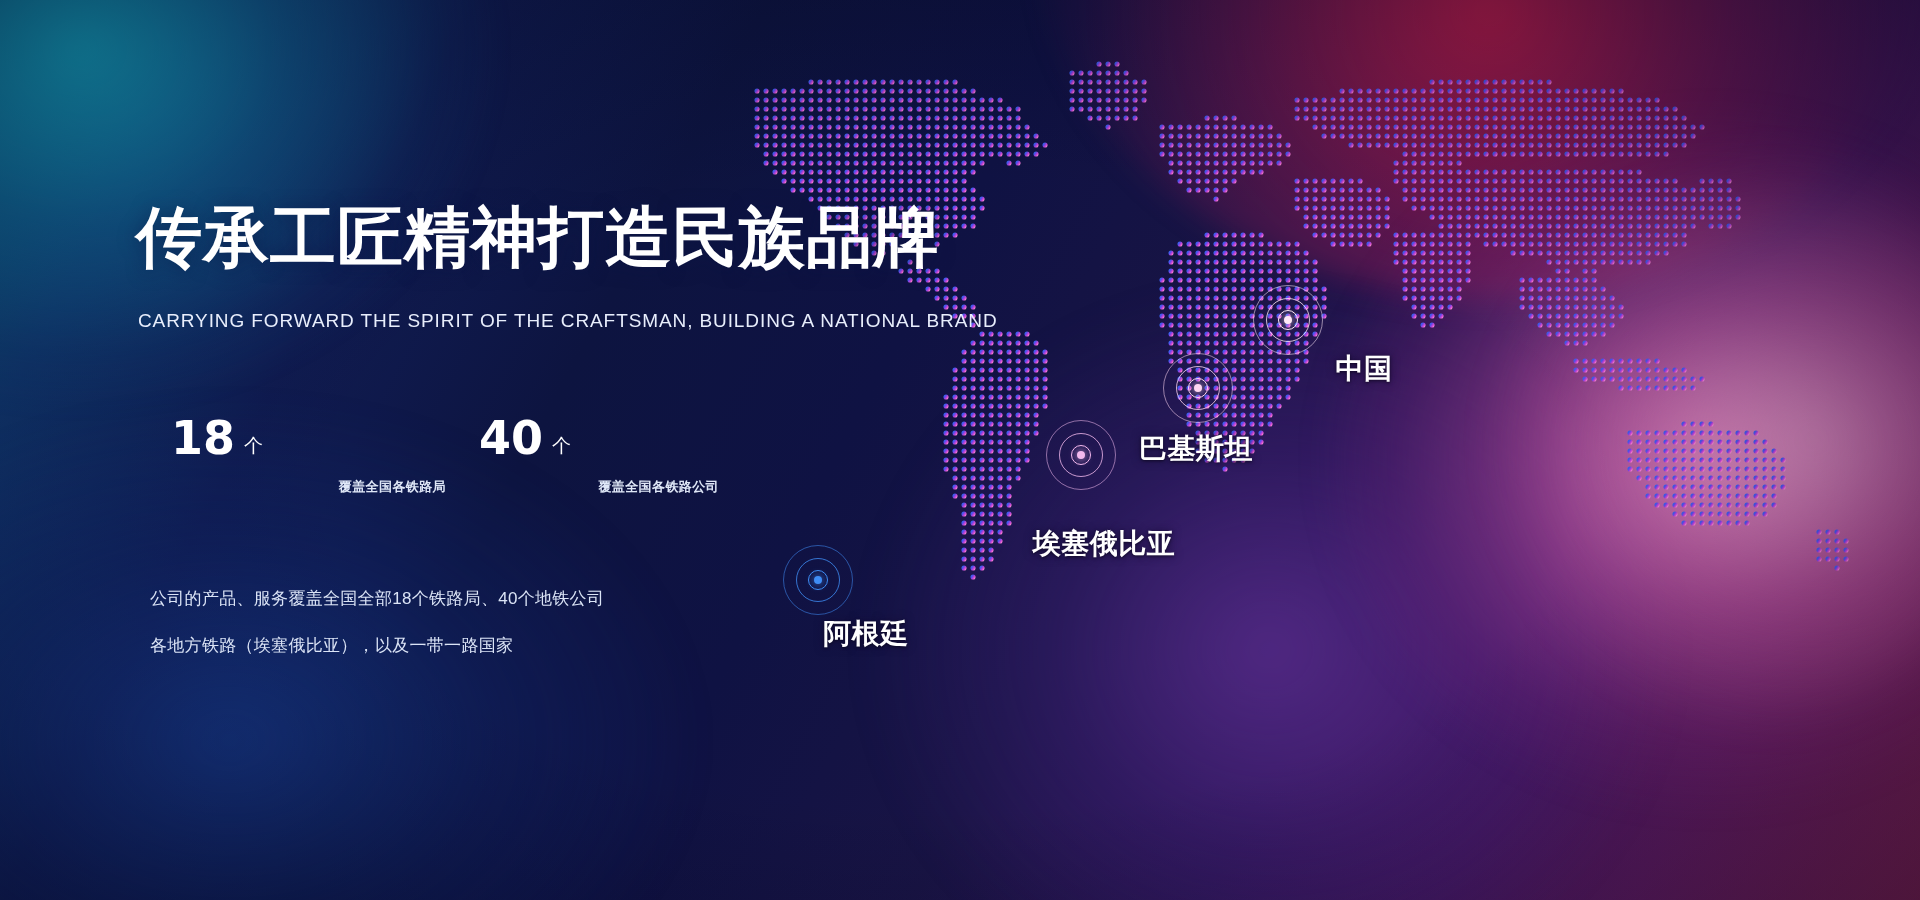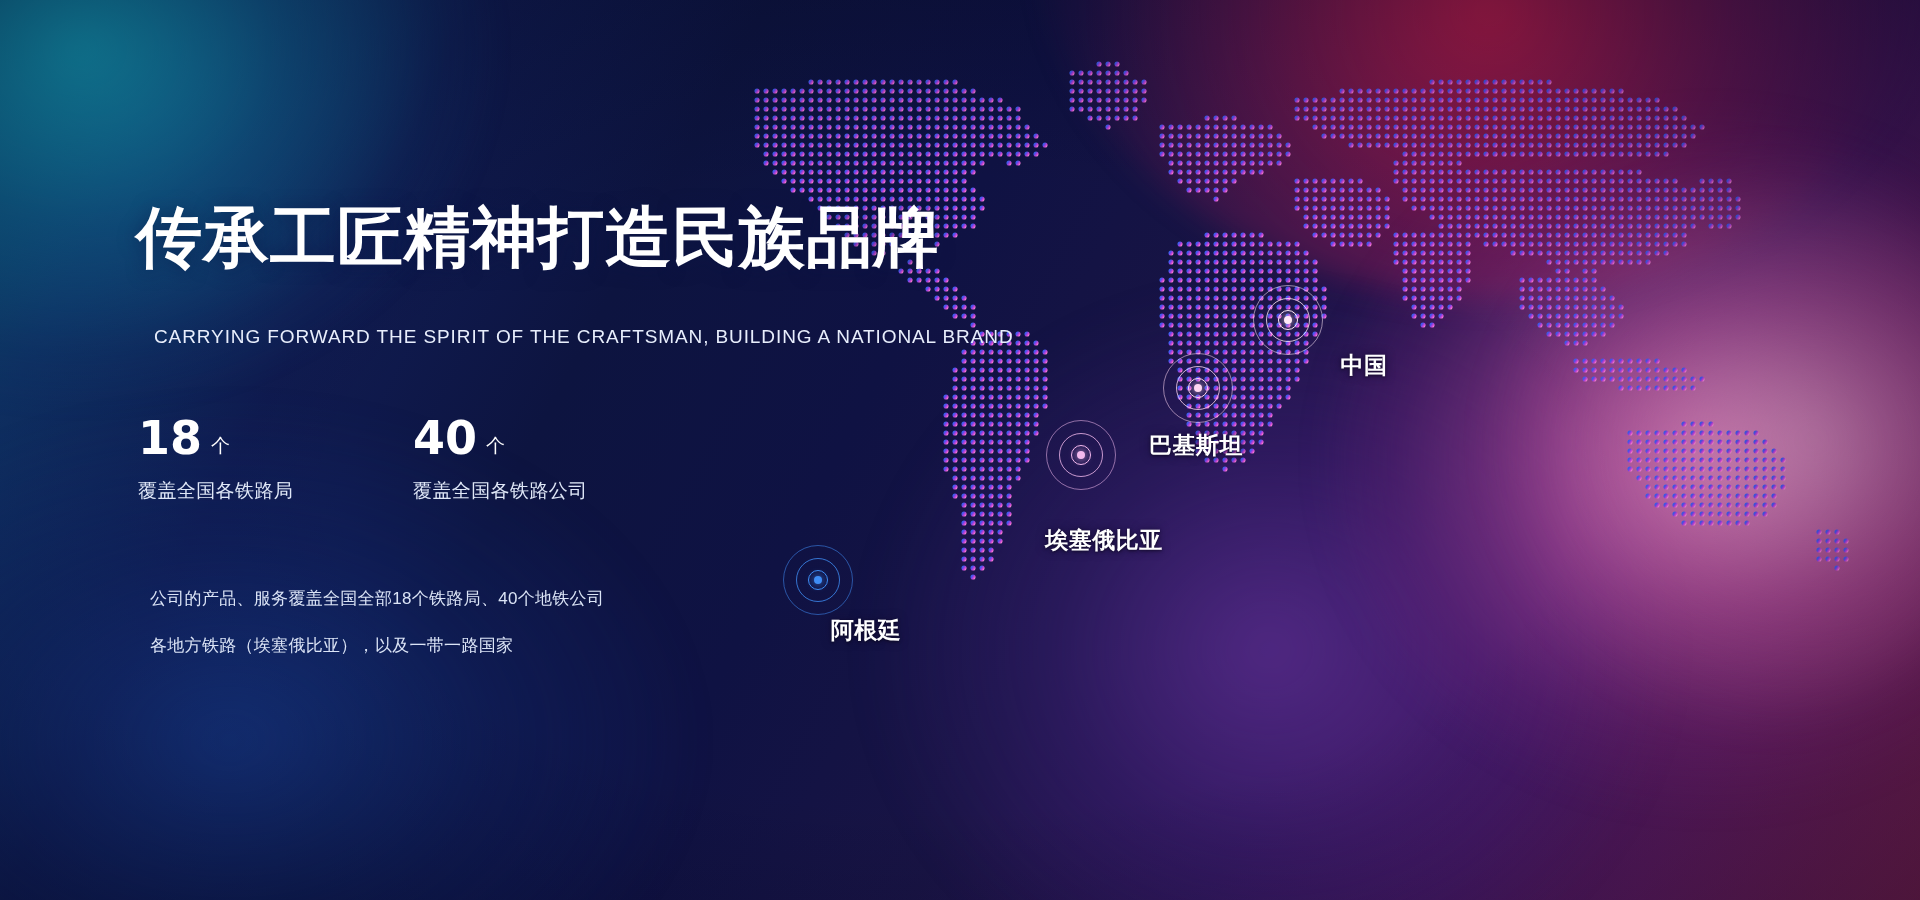--- a/index.html
+++ b/index.html
@@ -101,21 +101,21 @@
     width:8px;height:8px;border-radius:50%;
     background:currentColor;
     transform:translate(-50%,-50%);
     box-shadow:0 0 8px currentColor;
   }
   .marker-label{
     position:absolute;
     transform:translate(-50%,0);
     white-space:nowrap;
     color:#ffffff;
-    font-size:23px;
+    font-size:28px;
     font-weight:700;
     letter-spacing:.5px;
     text-shadow:0 0 10px rgba(20,10,50,.85),0 1px 3px rgba(0,0,0,.6);
   }
 
   
   #content{
     position:absolute;left:0;top:0;width:1000px;height:900px;
   }
   .headline{
@@ -124,34 +124,34 @@
     color:#ffffff;
     font-size:66px;
     font-weight:700;
     letter-spacing:1px;
     line-height:1;
     text-shadow:0 2px 18px rgba(10,20,70,.55);
     font-family:"DejaVu Sans","Liberation Sans",sans-serif;
   }
   .subhead{
     position:absolute;left:138px;top:310px;
-    margin:16px;
+    margin:0;
     color:#e8eefc;
     font-size:19px;
     font-weight:400;
     letter-spacing:.9px;
     white-space:nowrap;
   }
 
   .stats{
     position:absolute;left:138px;top:415px;
     display:flex;
     align-items:flex-start;
   }
-  .stat{position:relative;}
+  .stat{position:relative;margin-left:33px;}
   .stat.s0{width:275px;}
   .stat.s1{width:240px;}
   .stat.s2{width:240px;}
   .stat-value{
     display:flex;align-items:baseline;
     color:#ffffff;
     line-height:1;
     white-space:nowrap;
   }
   .stat-num{
@@ -159,24 +159,25 @@
     font-family:"DejaVu Sans","Liberation Sans",sans-serif;
   }
   .stat-num.cjk{font-size:38px;}
   .stat-unit{
     font-size:19px;font-weight:400;margin-left:9px;
     position:relative;top:-2px;
   }
   .stat-caption{
     margin-top:17px;
     color:#dfe7f7;
-    font-size:19px;
-    font-weight:400;
+    font-size:13px;
+    font-weight:700;
     letter-spacing:.4px;
     white-space:nowrap;
+    text-align:right;
   }
 
   .body-copy{
     position:absolute;left:138px;top:570px;
     color:#dbe4f6;
     font-size:17px;
     line-height:2.05;
     letter-spacing:.3px;
     white-space:nowrap;
   }

